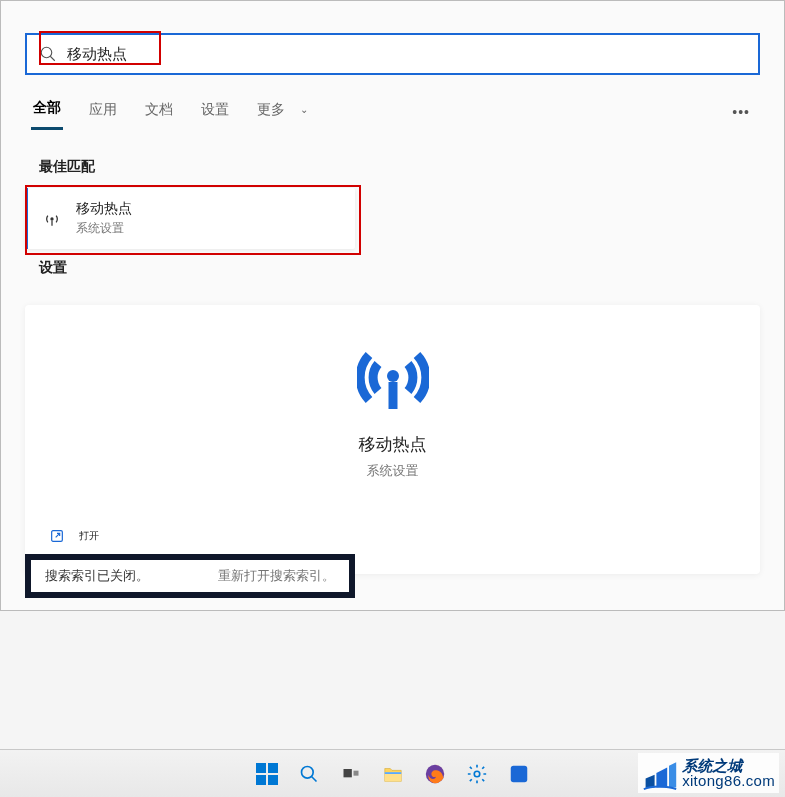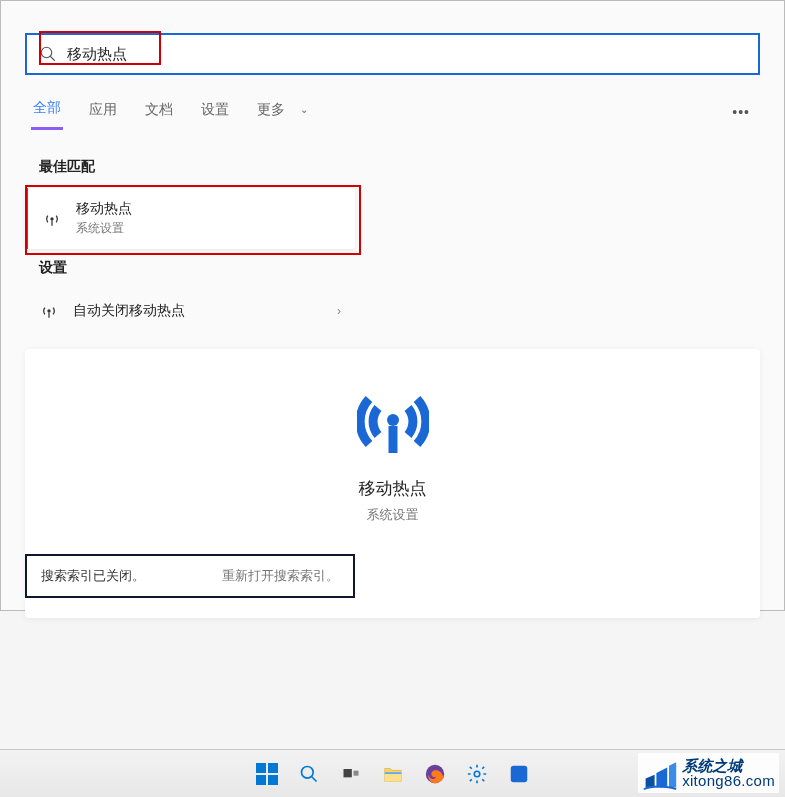--- a/index.html
+++ b/index.html
@@ -65,23 +65,23 @@
       padding: 8px 30px 0 30px;
       gap: 24px;
       color: #666;
       font-size: 14px;
     }
     .tab {
       padding: 6px 2px 10px 2px;
       cursor: pointer;
     }
     .tab.active {
-      color: #3b82f6;
-      border-bottom: 3px solid #8b5cf6;
-      font-weight: 400;
+      color: #000000;
+      border-bottom: 3px solid #0c4a6e;
+      font-weight: 700;
     }
     .tab-more {
       display: flex;
       align-items: center;
       gap: 15px;
     }
     .tabs-spacer {
       flex: 1;
     }
     .more-dots {
@@ -215,21 +215,21 @@
       font-size: 10px;
       color: #222;
     }
     .index-bar {
       position: absolute;
       bottom: 12px;
       left: 24px;
       width: 330px;
       height: 44px;
       background: #fff;
-      border: 2px solid #0f172a;
+      border: 6px solid #0f172a;
       display: flex;
       align-items: center;
       justify-content: space-between;
       padding: 0 14px;
       font-size: 13px;
     }
     .index-text {
       color: #333;
     }
     .index-link {
@@ -344,34 +344,20 @@
           </svg>
         </div>
         <div class="result-text">
           <div class="result-title">移动热点</div>
           <div class="result-subtitle">系统设置</div>
         </div>
       </div>
 
       <div class="section-header">设置</div>
 
-      <div class="result-item">
-        <div class="result-icon hotspot-icon-sm">
-          <svg viewBox="0 0 24 24">
-            <circle cx="12" cy="12" r="2" fill="#333" stroke="none"></circle>
-            <path d="M7 8 a7 7 0 0 0 0 8"></path>
-            <path d="M17 8 a7 7 0 0 1 0 8"></path>
-            <line x1="12" y1="14" x2="12" y2="20"></line>
-          </svg>
-        </div>
-        <div class="result-text">
-          <div class="result-title">自动关闭移动热点</div>
-        </div>
-        <div class="result-chevron">›</div>
-      </div>
     </div>
 
     <div class="right-panel">
       <div class="preview-icon">
         <svg viewBox="0 0 24 24">
           <circle cx="12" cy="11" r="2" fill="#1a68d6" stroke="none"></circle>
           <path d="M7 7 a7 7 0 0 0 0 9"></path>
           <path d="M17 7 a7 7 0 0 1 0 9"></path>
           <path d="M4 4 a11 11 0 0 0 0 15"></path>
           <path d="M20 4 a11 11 0 0 1 0 15"></path>

